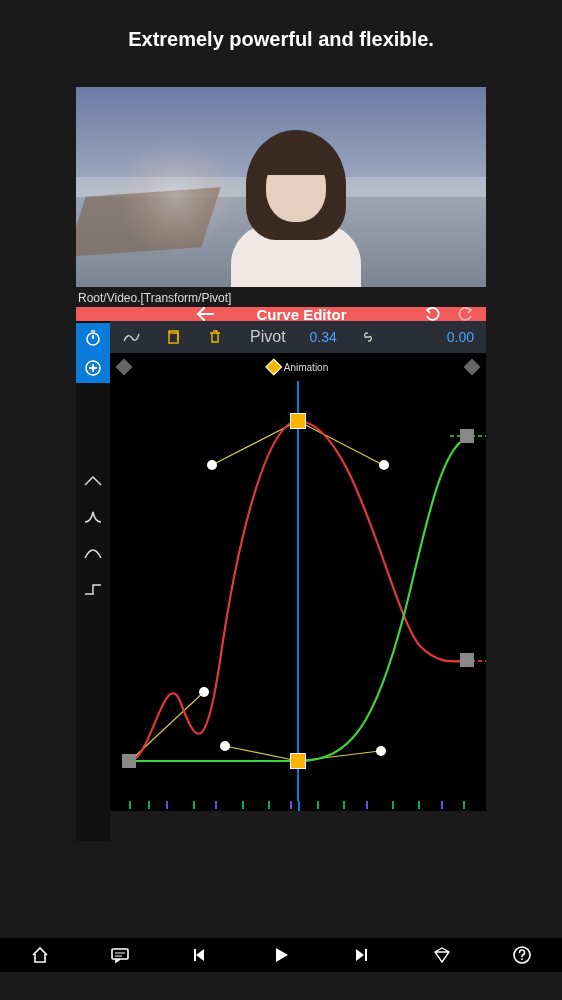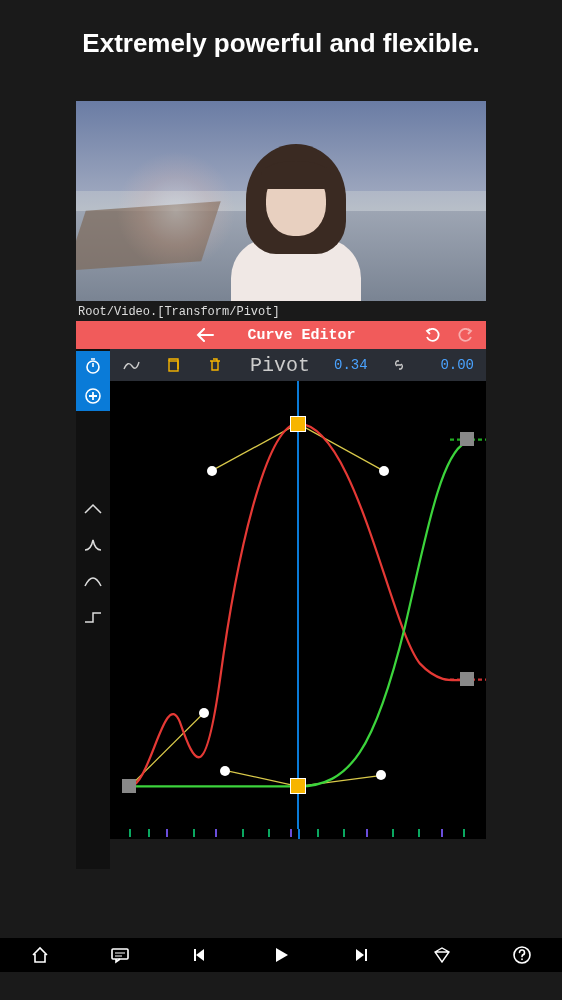--- a/index.html
+++ b/index.html
@@ -7,29 +7,28 @@
   width: 562px;
   height: 1000px;
   background: #1a1a1a;
   font-family: -apple-system, BlinkMacSystemFont, 'Segoe UI', Arial, sans-serif;
   color: #fff;
   overflow: hidden;
   position: relative;
 }
 .headline {
   text-align: center;
-  font-size: 26px;
+  font-size: 20px;
   font-weight: 600;
   padding: 28px 16px 24px;
 }
 .phone-frame {
-  margin: 18px auto;
+  margin: 12px auto;
   width: 410px;
   position: relative;
-  font-family: Liberation Mono, monospace;
 }
 .preview {
   width: 100%;
   height: 200px;
   background: linear-gradient(180deg, #7a8bb0 0%, #a8b0c5 35%, #b8bfc8 55%, #8f9aa8 100%);
   position: relative;
   overflow: hidden;
 }
 .preview .sky { position: absolute; inset: 0 0 55% 0; background: linear-gradient(180deg,#6a7ca4 0%, #9ba5bd 100%); }
 .preview .water { position: absolute; inset: 55% 0 0 0; background: linear-gradient(180deg, #9da5b3 0%, #7a8493 100%); }
@@ -41,21 +40,21 @@
 .preview .shirt { position: absolute; bottom: -12px; left: 10px; width: 130px; height: 70px; background: #f0e8e5; border-radius: 40px 40px 0 0; }
 .preview .lens { position: absolute; left: 40px; top: 50px; width: 120px; height: 120px; border-radius: 50%; background: radial-gradient(circle, rgba(255,255,255,0.3) 0%, rgba(255,200,180,0.15) 40%, rgba(255,255,255,0) 70%); }
 
 .breadcrumb {
   font-size: 12px;
   color: #ddd;
   padding: 4px 2px 2px;
 }
 .curve-titlebar {
   background: #f15b5b;
-  height: 28px;
+  height: 14px;
   display: flex;
   align-items: center;
   justify-content: center;
   position: relative;
   font-size: 15px;
   font-weight: 600;
   padding-left: 41px;
 }
 .curve-titlebar .back { position: absolute; left: 120px; }
 .curve-titlebar .undo { position: absolute; right: 44px; }
@@ -78,21 +77,21 @@
 .main-col { flex: 1; display: flex; flex-direction: column; }
 .toolbar {
   height: 32px;
   background: #2a2e36;
   display: flex;
   align-items: center;
   gap: 0;
 }
 .tb-cell { flex: 0 0 auto; display: flex; align-items: center; justify-content: center; height: 100%; }
 .tb-icon { width: 42px; }
-.tb-label { color: #ccc; font-size: 20px; padding: 0 14px; }
+.tb-label { color: #ccc; font-size: 16px; padding: 0 14px; }
 .tb-val { color: #4aa3ff; font-size: 14px; padding: 0 10px; }
 .tb-val2 { color: #4aa3ff; font-size: 14px; padding: 0 8px 0 14px; margin-left: auto; margin-right: 4px; }
 
 .keyframe-row {
   height: 28px;
   background: #000;
   display: flex;
   align-items: center;
   position: relative;
   padding: 0 8px;
@@ -262,20 +261,28 @@
         <div class="tb-cell tb-icon">
           <span>
             <svg width="16" height="16" viewBox="0 0 16 16">
                 <path d="M6 9 A3 3 0 0 1 6 4 L8 4 M10 7 A3 3 0 0 1 10 12 L8 12 M6 8 H10" stroke="#ccc" stroke-width="1.4" fill="none"></path>
               </svg>
           </span>
         </div>
         <div class="tb-cell tb-val2">0.00</div>
       </div>
 
+      <div class="keyframe-row">
+        <div class="diamond"></div>
+        <div class="kf-center">
+          <div class="diamond on"></div>
+          <span class="kf-label">Animation</span>
+        </div>
+        <div class="diamond kf-right"></div>
+      </div>
 
       <div class="graph">
         <svg class="curve-svg" viewBox="0 0 376 420" preserveAspectRatio="none">
 
           <line x1="20" y1="380" x2="95" y2="310" stroke="#d9c94a" stroke-width="1.2"></line>
           <line x1="100" y1="85" x2="188" y2="40" stroke="#d9c94a" stroke-width="1.2"></line>
           <line x1="188" y1="40" x2="275" y2="85" stroke="#d9c94a" stroke-width="1.2"></line>
           <line x1="188" y1="380" x2="115" y2="365" stroke="#d9c94a" stroke-width="1.2"></line>
           <line x1="188" y1="380" x2="270" y2="370" stroke="#d9c94a" stroke-width="1.2"></line>
           <line x1="340" y1="55" x2="376" y2="55" stroke="#22aa22" stroke-width="2" stroke-dasharray="4 3"></line>

